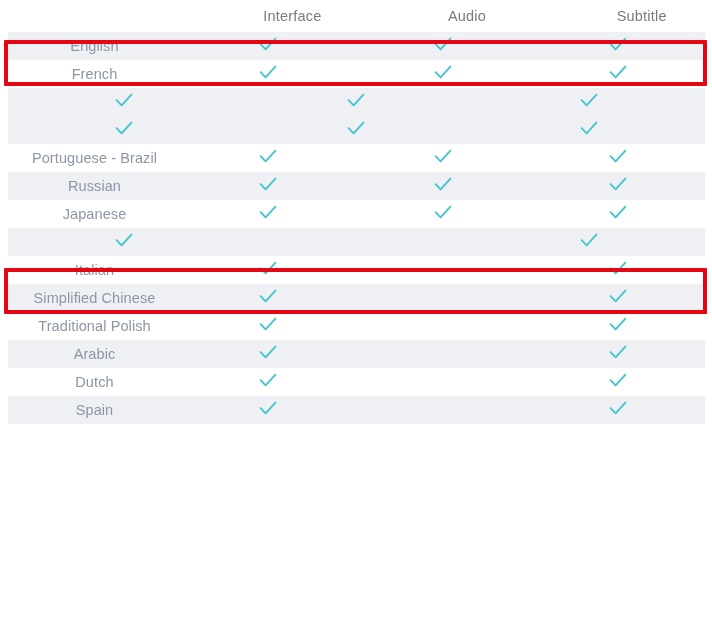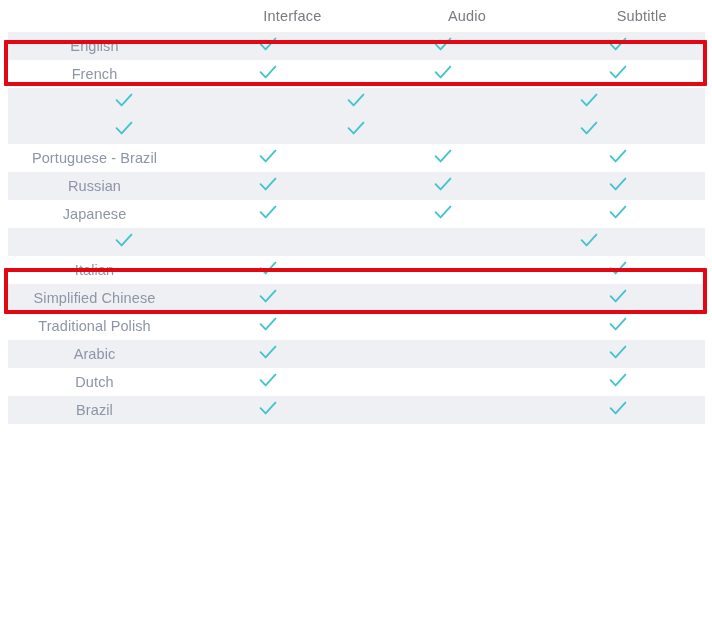--- a/index.html
+++ b/index.html
@@ -246,21 +246,21 @@
         <div class="col-lang"><span class="lang-label">Dutch</span></div>
         <div class="col-c"><span class="check"><svg width="22" height="22" viewBox="0 0 22 22" aria-hidden="true">
               <path d="M3.6 11.2 L8.6 16.4 L18.4 5.6" fill="none" stroke="#45c4cf" stroke-width="1.9" stroke-linecap="round" stroke-linejoin="round"></path>
             </svg></span></div>
         <div class="col-c"><span class="blank"></span></div>
         <div class="col-c"><span class="check"><svg width="22" height="22" viewBox="0 0 22 22" aria-hidden="true">
               <path d="M3.6 11.2 L8.6 16.4 L18.4 5.6" fill="none" stroke="#45c4cf" stroke-width="1.9" stroke-linecap="round" stroke-linejoin="round"></path>
             </svg></span></div>
       </div>
       <div class="row shaded">
-        <div class="col-lang"><span class="lang-label">Brazil</span></div>
+        <div class="col-lang"><span class="lang-label">Spain</span></div>
         <div class="col-c"><span class="check"><svg width="22" height="22" viewBox="0 0 22 22" aria-hidden="true">
               <path d="M3.6 11.2 L8.6 16.4 L18.4 5.6" fill="none" stroke="#45c4cf" stroke-width="1.9" stroke-linecap="round" stroke-linejoin="round"></path>
             </svg></span></div>
         <div class="col-c"><span class="blank"></span></div>
         <div class="col-c"><span class="check"><svg width="22" height="22" viewBox="0 0 22 22" aria-hidden="true">
               <path d="M3.6 11.2 L8.6 16.4 L18.4 5.6" fill="none" stroke="#45c4cf" stroke-width="1.9" stroke-linecap="round" stroke-linejoin="round"></path>
             </svg></span></div>
       </div>
     </div>
 

